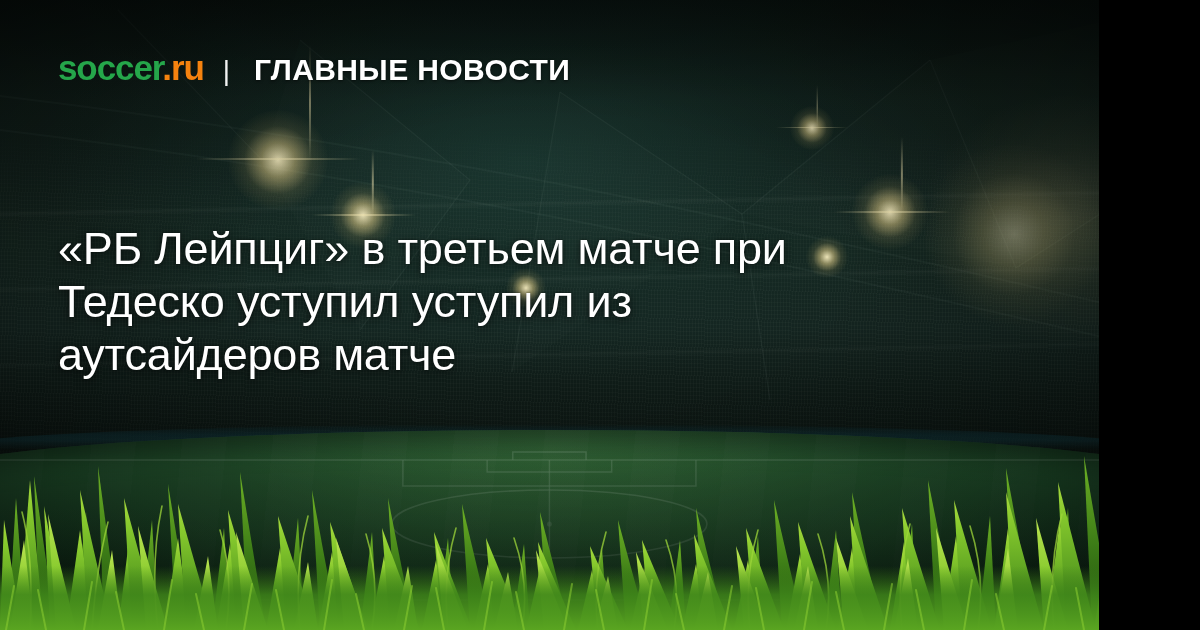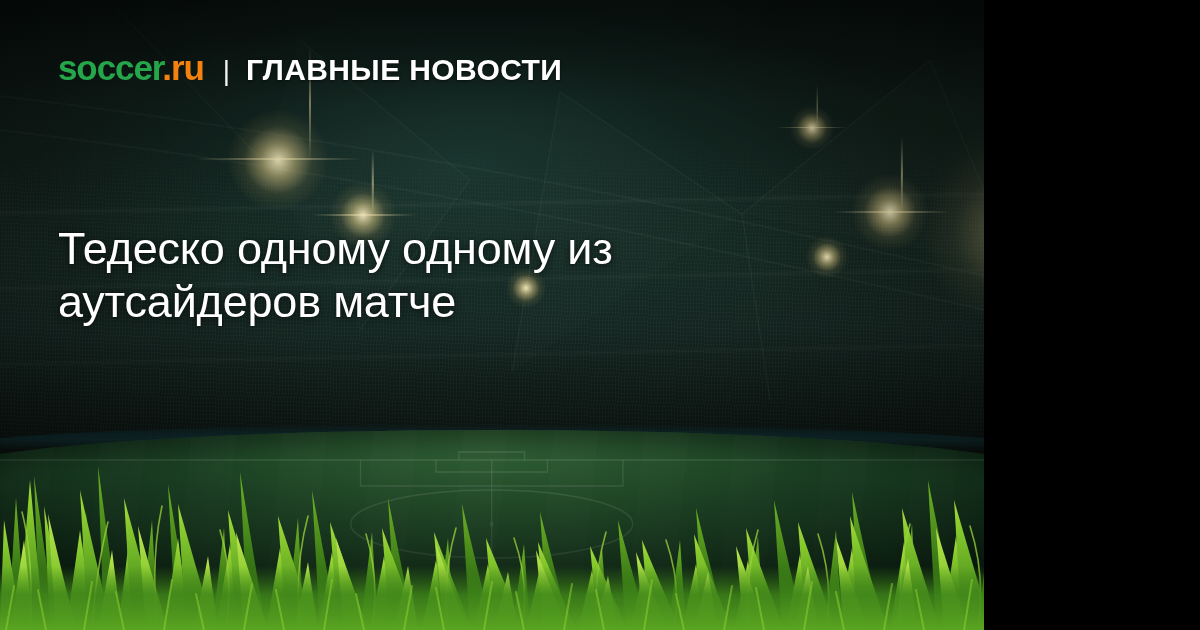--- a/index.html
+++ b/index.html
@@ -5,21 +5,21 @@
   * { margin:0; padding:0; box-sizing:border-box; }
   html, body {
     width:1200px; height:630px;
     background:#000;
     font-family:"Liberation Sans", sans-serif;
     overflow:hidden;
   }
 
   #card {
     position:relative;
-    width:984px; height:630px;
+    width:1099px; height:630px;
     overflow:hidden;
     background:#0a1410;
     padding-left:27px;
   }
 
   
 
   
   .bg-base {
     position:absolute; inset:0;
@@ -205,20 +205,21 @@
     opacity:0.95;
   }
   .kicker {
     color:#ffffff;
     font-size:30px;
     font-weight:700;
     letter-spacing:0.4px;
     line-height:1;
     white-space:nowrap;
     text-shadow:0 1px 3px rgba(0,0,0,0.55);
+    margin-left:8px;
   }
 
   
   .headline {
     position:absolute; left:58px; top:222px;
     width:1030px;
     color:#ffffff;
     font-size:45px;
     font-weight:400;
     line-height:53px;
@@ -316,21 +317,22 @@
 
   <div class="header">
     <div class="logo">
       <span class="soc">soccer</span><span class="ru">.ru</span>
     </div>
     <span class="divider">|</span>
     <span class="kicker">ГЛАВНЫЕ НОВОСТИ</span>
   </div>
 
   <h1 class="headline">
-    <span class="ln">Тедеско одному одному из</span>
+    <span class="ln">«РБ Лейпциг» в третьем матче при</span>
+    <span class="ln">Тедеско уступил уступил из</span>
     <span class="ln">аутсайдеров матче</span>
   </h1>
 
   <svg class="grass" width="1200" height="250" viewBox="0 0 1200 250">
     <defs>
       <linearGradient id="gBlade" x1="0" y1="1" x2="0" y2="0">
         <stop offset="0%" stop-color="#2f6b14"></stop>
         <stop offset="42%" stop-color="#5ea322"></stop>
         <stop offset="78%" stop-color="#86c92d"></stop>
         <stop offset="100%" stop-color="#a9da3e"></stop>

